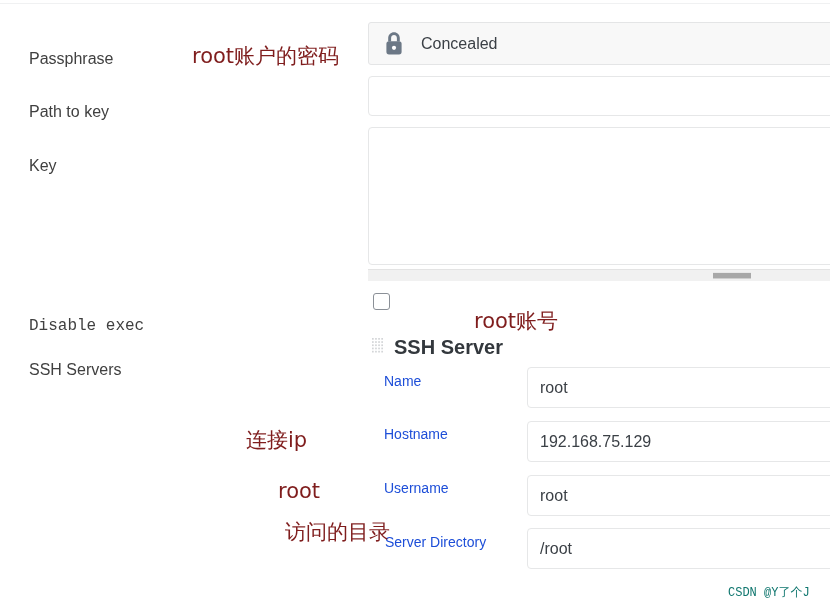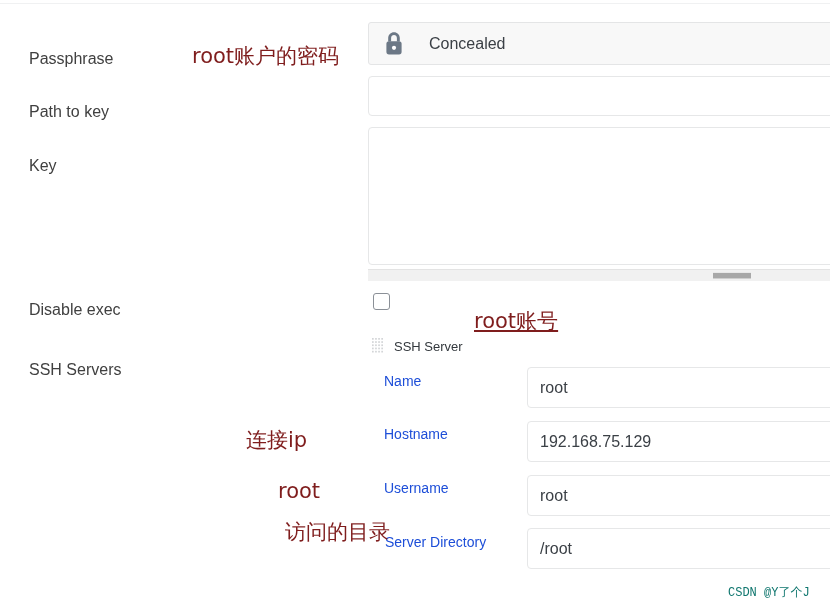--- a/index.html
+++ b/index.html
@@ -30,21 +30,21 @@
     position: absolute;
     font-size: 16px;
     line-height: 20px;
     color: #404040;
     white-space: nowrap;
     margin-top: 22px;
   }
   .lbl-passphrase { left: 29px; top: 27px; }
   .lbl-pathtokey  { left: 29px; top: 80px; }
   .lbl-key        { left: 29px; top: 134px; }
-  .lbl-disable    { left: 29px; top: 278px; }
+  .lbl-disable    { left: 29px; top: 294px; font-family: Liberation Mono, monospace; }
   .lbl-sshservers { left: 29px; top: 338px; }
 
   
   .concealed-box {
     position: absolute;
     left: 368px; top: 22px;
     width: 478px; height: 43px;
     background: #f8f8f8;
     border: 1px solid #e4e5e6;
     border-radius: 3px;
@@ -52,21 +52,21 @@
     display: flex;
     align-items: center;
   }
   .lock-icon {
     margin-left: 12px;
     width: 26px; height: 28px;
     display: block;
     flex: 0 0 auto;
   }
   .concealed-text {
-    margin-left: 22px;
+    margin-left: 14px;
     font-size: 16px;
     color: #3b4046;
   }
 
   .text-input {
     position: absolute;
     background: #ffffff;
     border: 1px solid #e6e7e8;
     border-radius: 4px;
     box-sizing: border-box;
@@ -126,23 +126,24 @@
     display: flex;
     align-items: center;
   }
   .drag-handle {
     width: 11px; height: 18px;
     display: block;
     flex: 0 0 auto;
   }
   .ssh-group-title {
     margin-left: 11px;
-    font-size: 13px;
+    font-size: 20px;
     color: #33383d;
     line-height: 18px;
+    font-weight: bold;
   }
 
   .sub-label {
     position: absolute;
     font-size: 14px;
     line-height: 20px;
     color: #1d4ed8;
     white-space: nowrap;
   }
   .lbl-name   { left: 384px; top: 371px; }
@@ -158,21 +159,21 @@
   
   .annot {
     position: absolute;
     color: #7f1d1d;
     font-size: 21px;
     line-height: 24px;
     white-space: nowrap;
     font-family: "DejaVu Sans", "Liberation Sans", sans-serif;
   }
   .an-pass   { left: 192px; top: 44px; }
-  .an-root   { left: 474px; top: 309px; text-decoration: underline; }
+  .an-root   { left: 474px; top: 309px; }
   .an-ip     { left: 246px; top: 428px; }
   .an-rootlc { left: 278px; top: 479px; }
   .an-dir    { left: 285px; top: 520px; }
 
   .watermark {
     position: absolute;
     left: 728px; top: 584px;
     font-size: 12px;
     color: #0f766e;
     white-space: nowrap;

